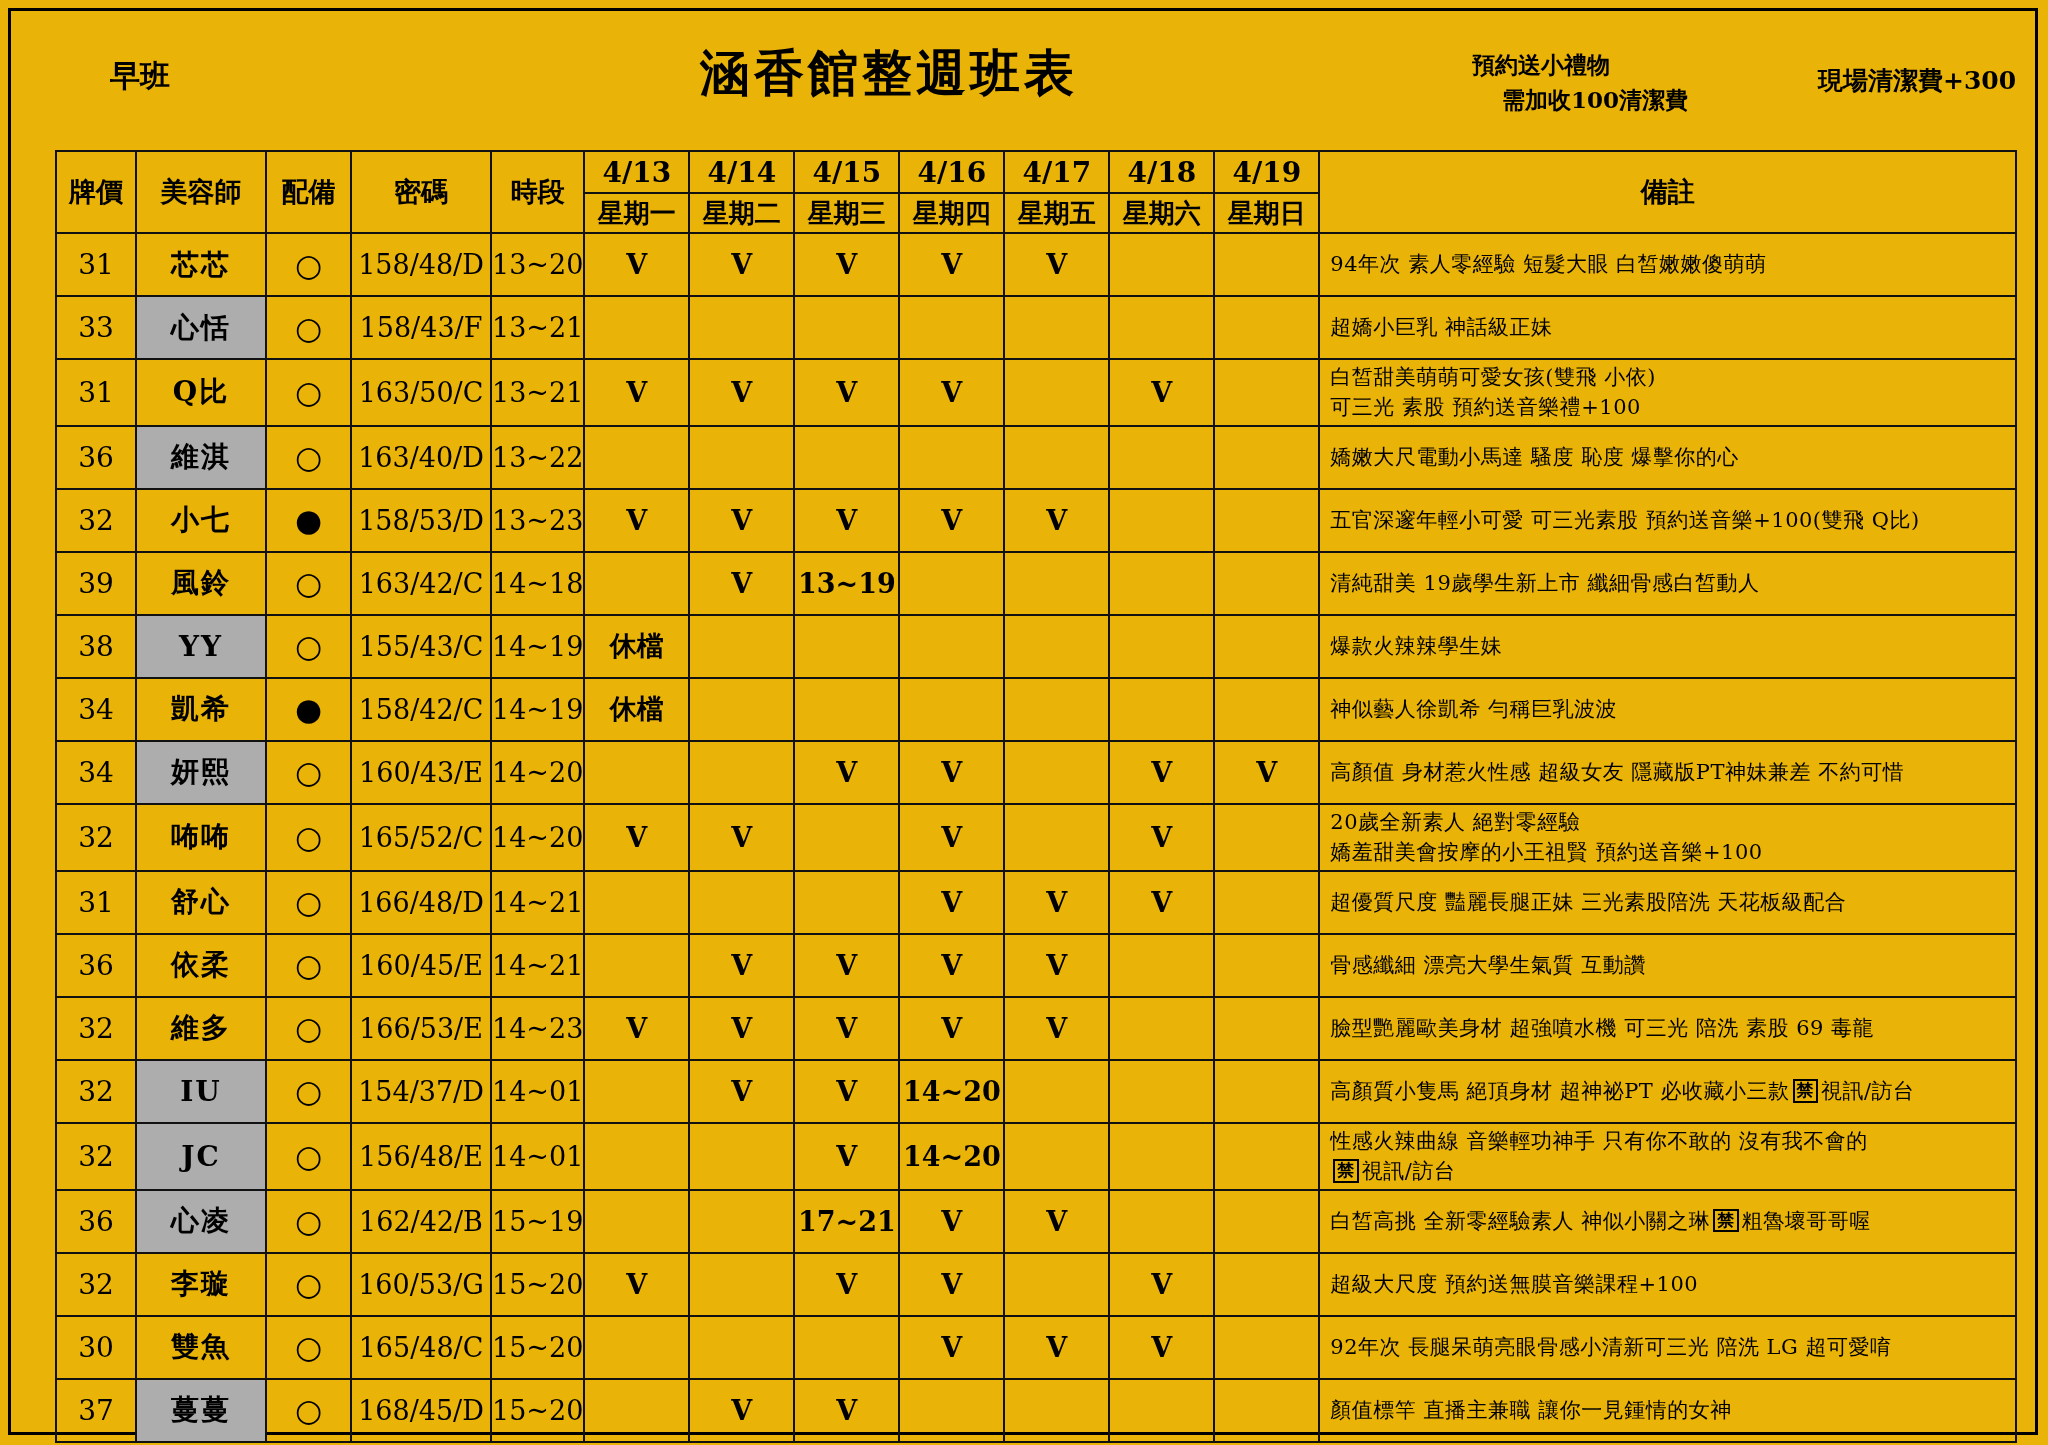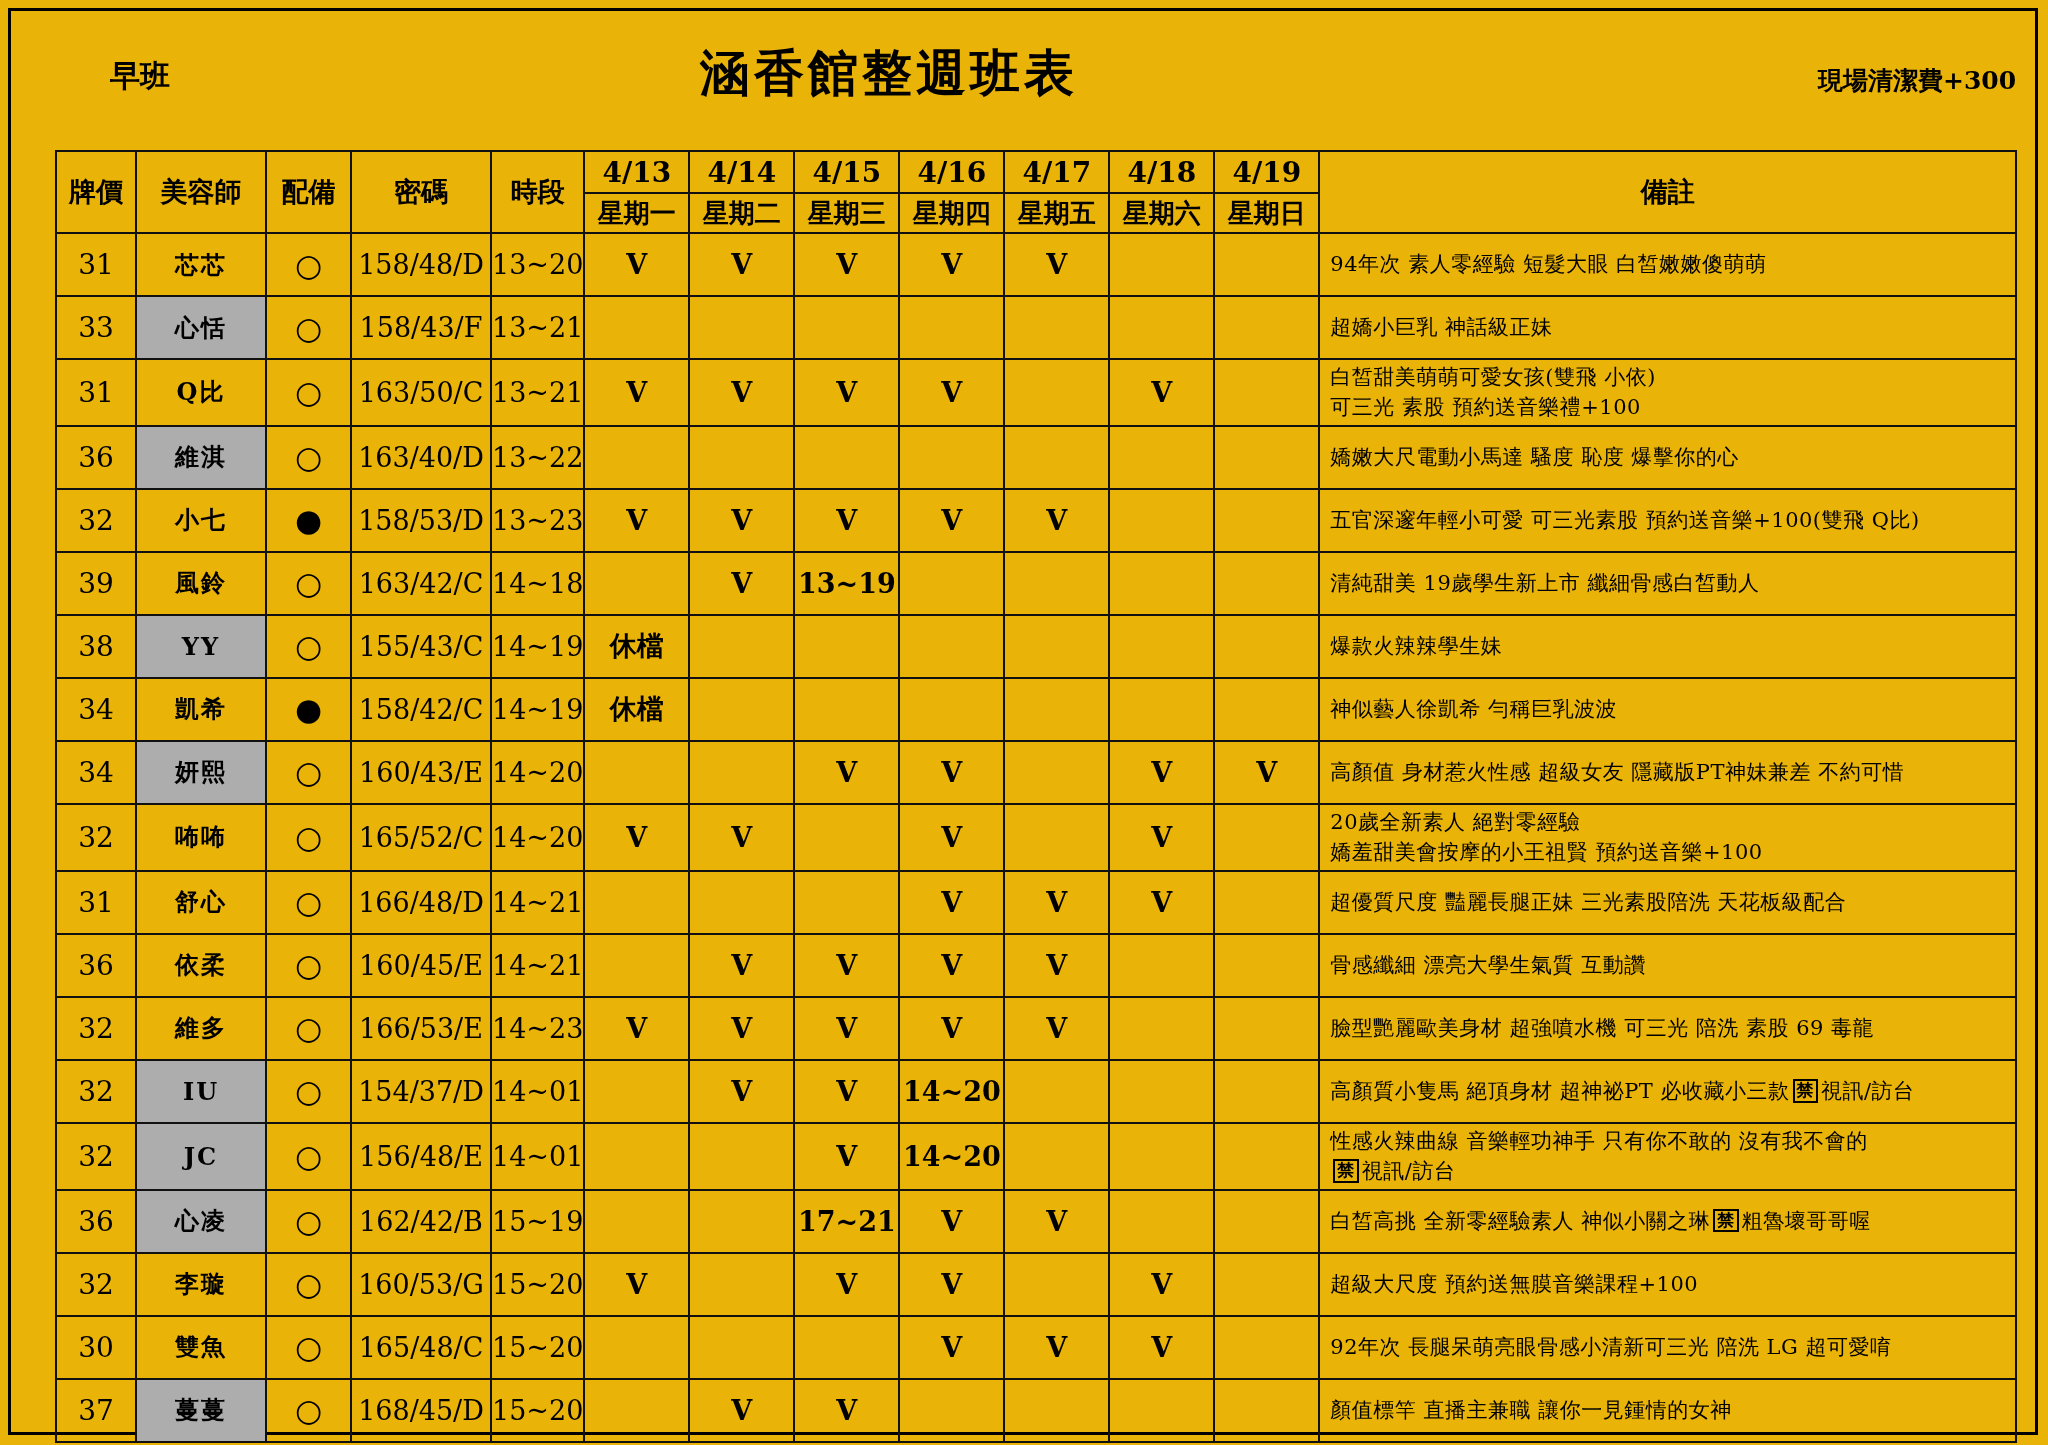--- a/index.html
+++ b/index.html
@@ -13,40 +13,44 @@
   .note-right{position:absolute;left:1472px;top:48px;font-size:23px;font-weight:700;line-height:1.5;}
   .note-right .l2{padding-left:30px;}
   .note-far{position:absolute;left:1818px;top:64px;font-size:25px;font-weight:700;}
   table{position:absolute;left:55px;top:150px;border-collapse:collapse;table-layout:fixed;}
   th,td{border:2px solid #111;padding:0;text-align:center;vertical-align:middle;overflow:hidden;}
   th{font-size:27px;font-weight:700;}
   .date-th{font-size:28px;font-weight:600;height:40px;}
   .wd-th{font-size:26px;font-weight:700;height:38px;border-radius:11px;}
   tbody tr{height:63px;}
   td.price{font-size:28px;font-weight:500;}
-  td.name{font-size:24px;font-weight:600;letter-spacing:2px;}
+  td.name{font-size:28px;font-weight:600;letter-spacing:2px;}
   td.name.shaded{background:#adadad;}
   td.equip{font-size:31px;font-weight:400;}
   td.code{font-size:27px;font-weight:500;}
   td.time{font-size:27px;font-weight:500;}
   td.day{font-size:27px;font-weight:600;}
   td.remark{text-align:left;padding:2px 8px 2px 10px;font-size:21px;font-weight:500;line-height:1.45;white-space:pre-line;letter-spacing:0.5px;}
   .boxed{display:inline-block;border:2px solid #000;padding:0 2px;font-size:17px;line-height:1.15;margin:0 3px;vertical-align:2px;font-weight:600;}
 </style>
 </head>
 <body>
 
 <div class="page">
   <div class="frame"></div>
 
   <div class="shift">早班</div>
 
 
   <h1 class="title">涵香館整週班表</h1>
 
+  <div class="note-right">
+    <div>預約送小禮物</div>
+    <div class="l2">需加收100清潔費</div>
+  </div>
 
   <div class="note-far">現場清潔費+300</div>
 
   <table>
     <colgroup>
       <col style="width:80px">
         <col style="width:130px">
         <col style="width:85px">
       <col style="width:140px">
         <col style="width:88px">

